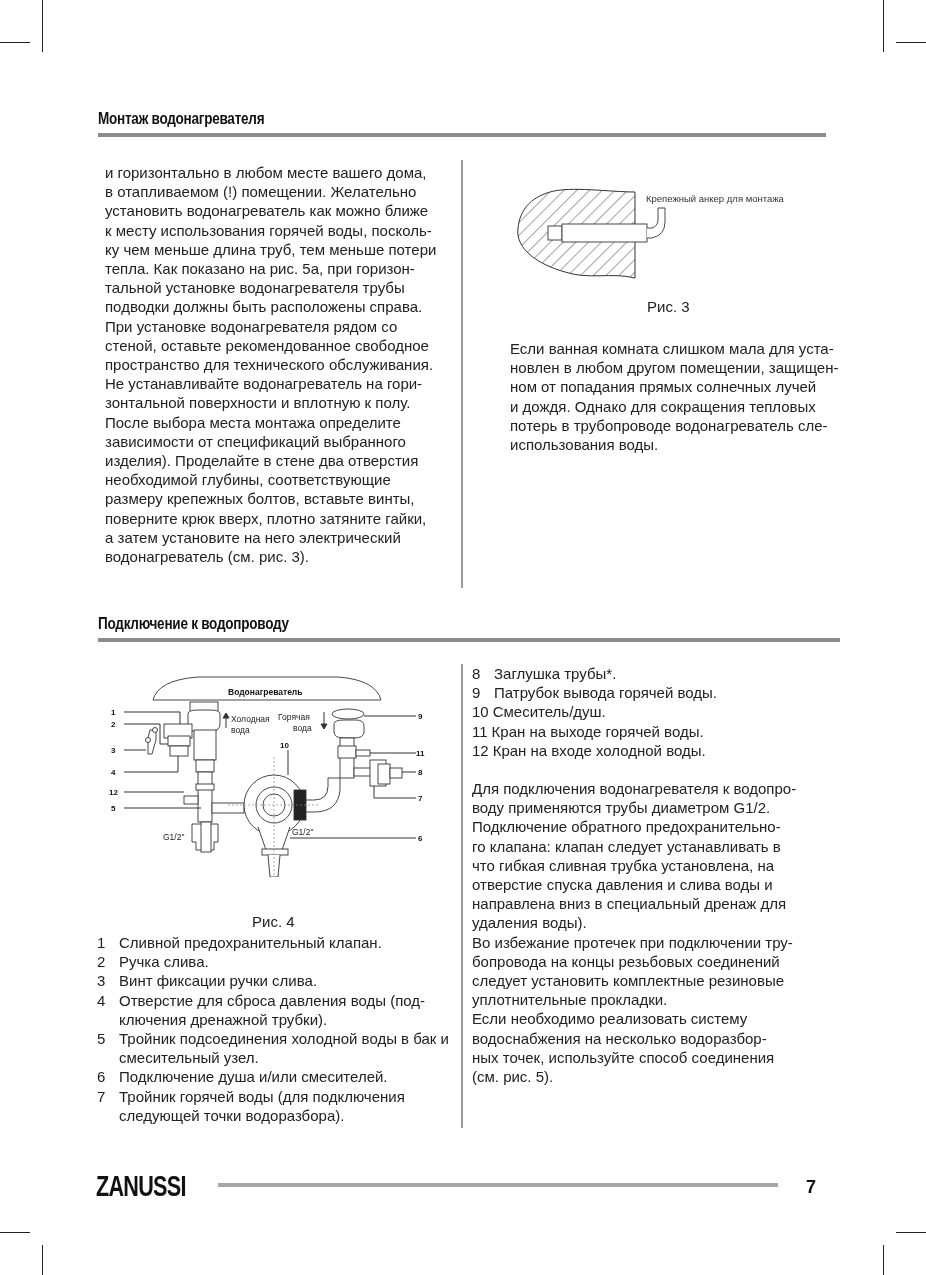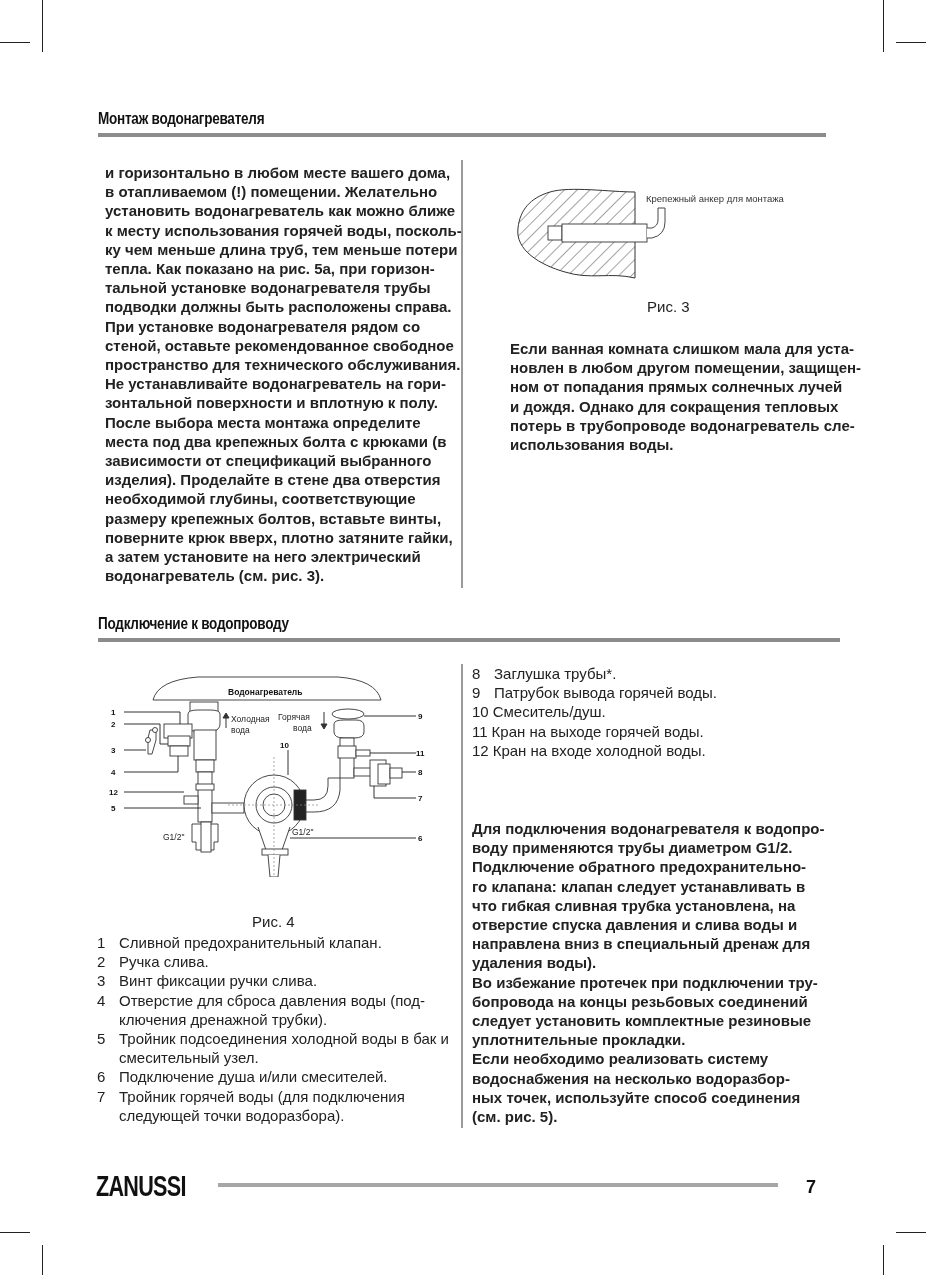--- a/index.html
+++ b/index.html
@@ -1,21 +1,21 @@
 <!DOCTYPE html>
 <html><head>
 <meta charset="utf-8">
 <style>
   html, body { margin:0; padding:0; background:#fff; }
   body { width:926px; height:1275px; position:relative; overflow:hidden; font-family:"Liberation Sans", sans-serif; color:#1a1a1a; }
   .crop { position:absolute; background:#222; }
   .sec-title { position:absolute; left:98px; font-family:"Liberation Sans", sans-serif; font-weight:bold; font-size:16.5px; letter-spacing:-0.3px; transform:scaleX(0.82); transform-origin:left top; color:#111; }
   .sec-rule { position:absolute; left:98px; width:728px; height:4px; background:#8c8c8c; }
   .vrule { position:absolute; width:2px; background:#9a9a9a; }
-  .col { position:absolute; font-size:15px; line-height:19.2px; color:#222;font-weight:bold; }
+  .col { position:absolute; font-size:15px; line-height:19.2px; color:#222; }
   .line { white-space:nowrap; display:block; }
   .caption { position:absolute; font-size:15px; color:#222; }
   .list { position:absolute; font-size:15px; line-height:19.2px; color:#222; }
   .li { display:flex; }
   .li .num { width:22px; flex:none; }
   .li .txt { flex:1; }
   .footer-logo { position:absolute; left:96px; top:1169px; font-weight:bold; font-size:30px; letter-spacing:-1px; transform:scaleX(0.72); transform-origin:left top; color:#111; }
   .footer-rule { position:absolute; left:218px; top:1183px; width:560px; height:4px; background:#a6a6a6; }
   .page-num { position:absolute; left:806px; top:1177px; font-weight:bold; font-size:18px; color:#111; }
   svg text { font-family:"Liberation Sans", sans-serif; }
@@ -43,21 +43,20 @@
   <span class="line">ку чем меньше длина труб, тем меньше потери</span>
   <span class="line">тепла. Как показано на рис. 5а, при горизон-</span>
   <span class="line">тальной установке водонагревателя трубы</span>
   <span class="line">подводки должны быть расположены справа.</span>
   <span class="line">При установке водонагревателя рядом со</span>
   <span class="line">стеной, оставьте рекомендованное свободное</span>
   <span class="line">пространство для технического обслуживания.</span>
   <span class="line">Не устанавливайте водонагреватель на гори-</span>
   <span class="line">зонтальной поверхности и вплотную к полу.</span>
   <span class="line">После выбора места монтажа определите</span>
-  <span class="line">места под два крепежных болта с крюками (в</span>
   <span class="line">зависимости от спецификаций выбранного</span>
   <span class="line">изделия). Проделайте в стене два отверстия</span>
   <span class="line">необходимой глубины, соответствующие</span>
   <span class="line">размеру крепежных болтов, вставьте винты,</span>
   <span class="line">поверните крюк вверх, плотно затяните гайки,</span>
   <span class="line">а затем установите на него электрический</span>
   <span class="line">водонагреватель (см. рис. 3).</span>
 </div>
 
 <div class="vrule" style="left:461px;top:160px;height:428px;"></div>
@@ -240,21 +239,21 @@
   <div class="li">
       <span class="num" style="width:auto;margin-right:4px;">11</span>
       <span class="txt">Кран на выходе горячей воды.</span>
     </div>
   <div class="li">
       <span class="num" style="width:auto;margin-right:4px;">12</span>
       <span class="txt">Кран на входе холодной воды.</span>
     </div>
 </div>
 
-<div class="col" style="left:472px;top:779px;width:360px;margin-top:40px;">
+<div class="col" style="left:472px;top:779px;width:360px;">
   <span class="line">Для подключения водонагревателя к водопро-</span>
   <span class="line">воду применяются трубы диаметром G1/2.</span>
   <span class="line">Подключение обратного предохранительно-</span>
   <span class="line">го клапана: клапан следует устанавливать в</span>
   <span class="line">что гибкая сливная трубка установлена, на</span>
   <span class="line">отверстие спуска давления и слива воды и</span>
   <span class="line">направлена вниз в специальный дренаж для</span>
   <span class="line">удаления воды).</span>
   <span class="line">Во избежание протечек при подключении тру-</span>
   <span class="line">бопровода на концы резьбовых соединений</span>

